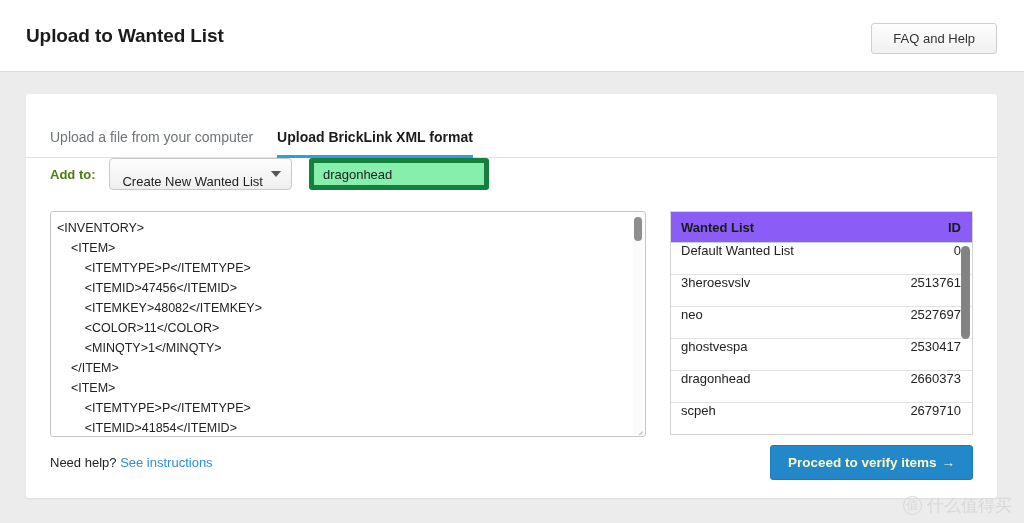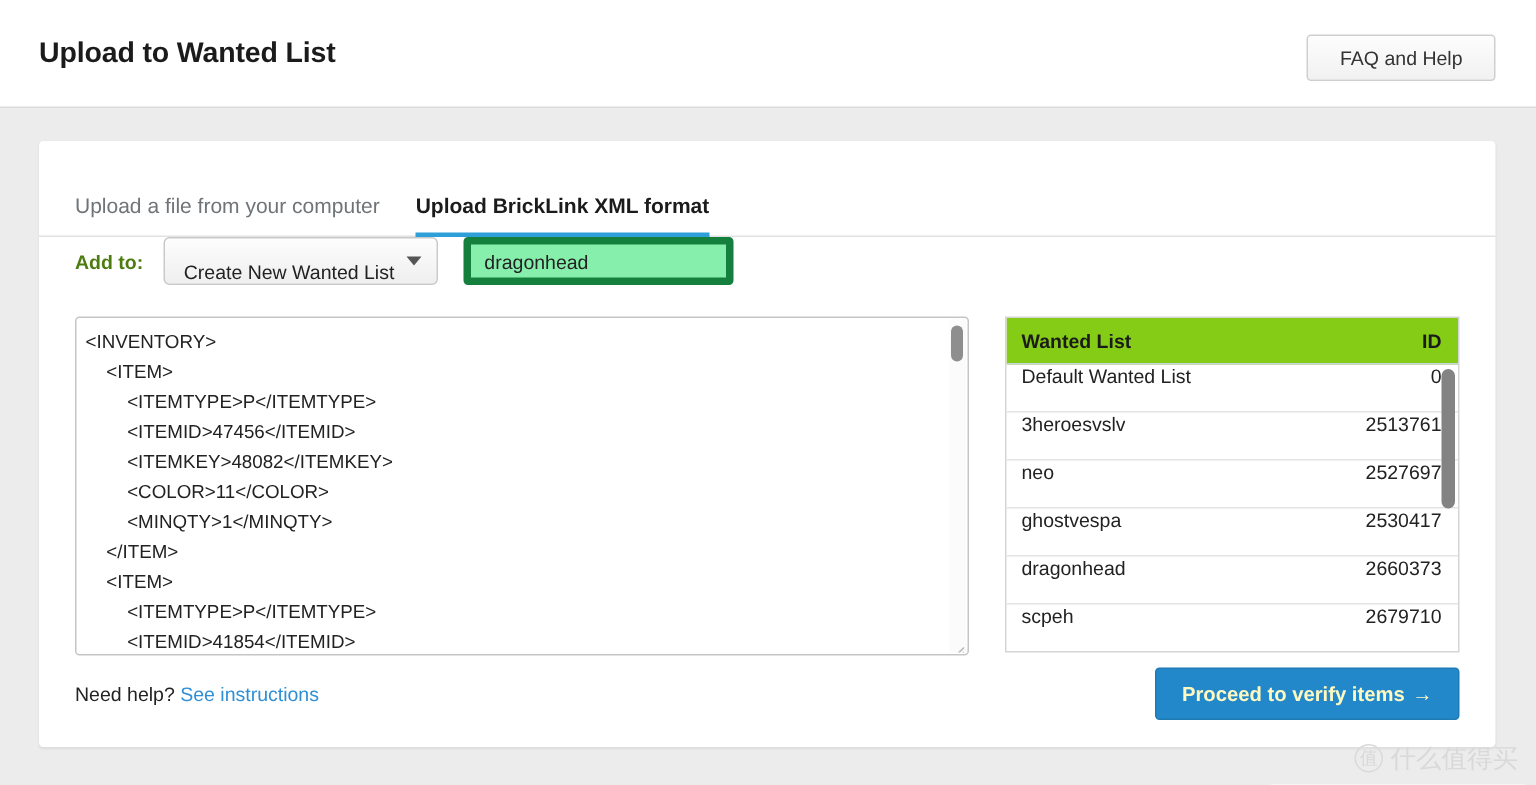--- a/index.html
+++ b/index.html
@@ -231,21 +231,21 @@
     height: 224px;
     border: 1px solid #d5d5d5;
     background: #fff;
     overflow: hidden;
   }
   .wl-head {
     display: flex;
     justify-content: space-between;
     align-items: center;
     height: 31px;
-    background: #84cc16;
+    background: #8b5cf6;
     padding: 0 11px 0 10px;
     font-size: 13px;
     font-weight: bold;
     color: #1b1b1b;
     border-bottom: 1px solid #c8d4dc;
   }
   .wl-row {
     display: flex;
     justify-content: space-between;
     align-items: flex-start;

